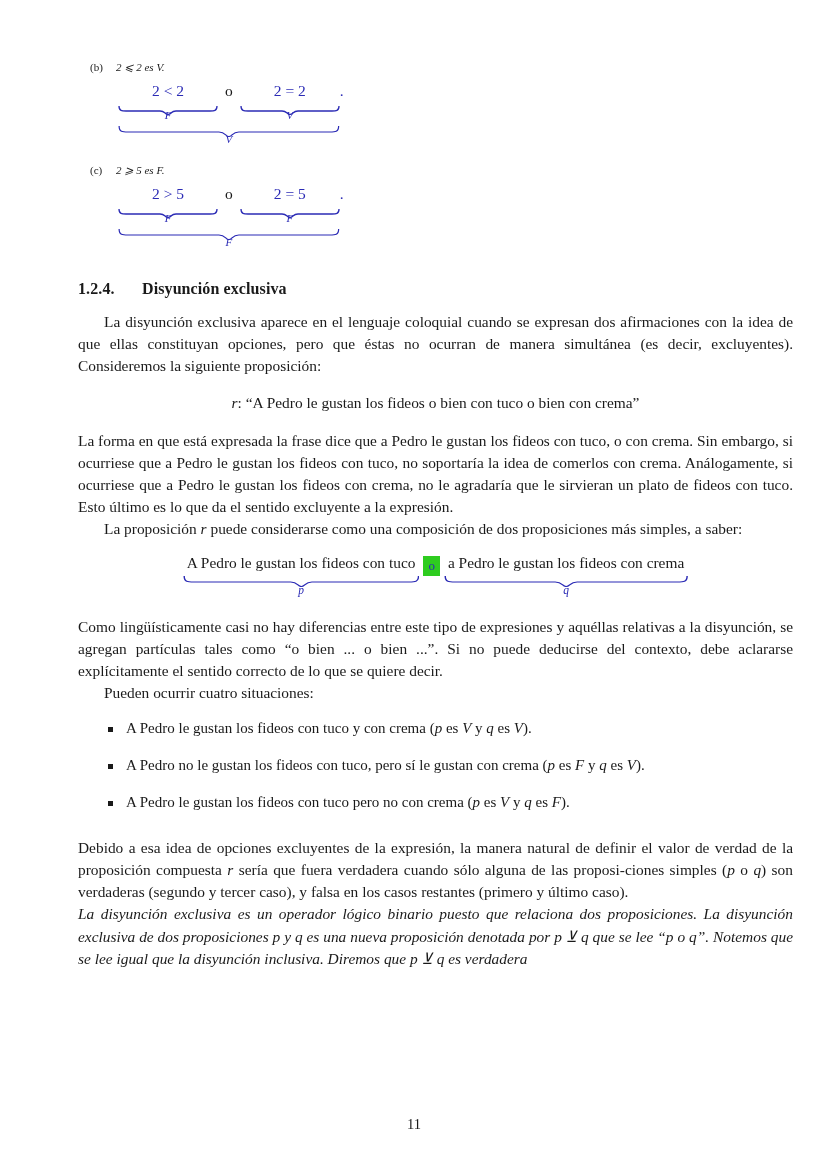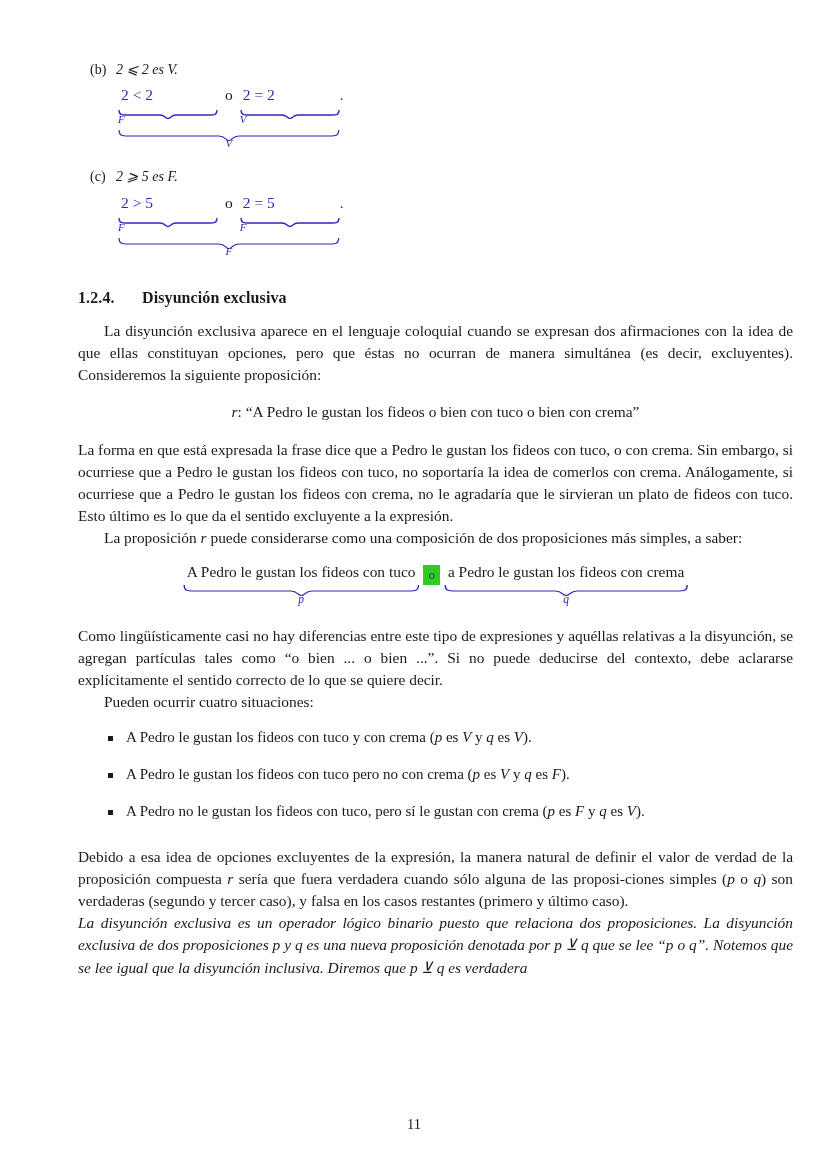--- a/index.html
+++ b/index.html
@@ -26,38 +26,39 @@
     position: absolute;
     left: 78px;
     top: 60px;
     width: 715px;
   }
 
   
   .enum-item {
     margin: 0 0 4px 0;
     padding-left: 12px;
-    font-size: 14px;
+    font-size: 11px;
     line-height: 1.45;
   }
   .enum-label { display: inline-block; width: 26px; }
   .mathit { font-style: italic; font-family: "Liberation Serif","DejaVu Serif",serif; }
 
   
   .brace-block {
     color: #2b2bb5;
     margin: 6px 0 16px 0;
     padding-left: 40px;
     font-size: 15.5px;
     position: relative;
   }
   .brace-row { display: inline-block; vertical-align: top; }
   .bgroup {
     display: inline-block;
     position: relative;
+    text-align: center;
     vertical-align: top;
   }
   .bgroup > .bterm { display: block; white-space: nowrap; padding: 0 3px; }
   .bgroup > .brace {
     display: block;
     height: 9px;
     margin-top: 1px;
   }
   .bgroup > .blabel {
     display: block;
@@ -261,22 +262,22 @@
           </span>
         </span>
       </span>
     </div>
 
     <p class="body">Como lingüísticamente casi no hay diferencias entre este tipo de expresiones y aquéllas relativas a la disyunción, se agregan partículas tales como “o bien ... o bien ...”. Si no puede deducirse del contexto, debe aclararse explícitamente el sentido correcto de lo que se quiere decir.</p>
     <p class="body indent">Pueden ocurrir cuatro situaciones:</p>
 
     <ul class="sit-list">
       <li><span>A Pedro le gustan los fideos con tuco y con crema (</span><span class="mathit">p</span><span> es </span><span class="mathit">V</span><span> y </span><span class="mathit">q</span><span> es </span><span class="mathit">V</span><span>).</span></li>
+      <li><span>A Pedro no le gustan los fideos con tuco, pero sí le gustan con crema (</span><span class="mathit">p</span><span> es </span><span class="mathit">F</span><span> y </span><span class="mathit">q</span><span> es </span><span class="mathit">V</span><span>).</span></li>
       <li><span>A Pedro le gustan los fideos con tuco pero no con crema (</span><span class="mathit">p</span><span> es </span><span class="mathit">V</span><span> y </span><span class="mathit">q</span><span> es </span><span class="mathit">F</span><span>).</span></li>
-      <li><span>A Pedro no le gustan los fideos con tuco, pero sí le gustan con crema (</span><span class="mathit">p</span><span> es </span><span class="mathit">F</span><span> y </span><span class="mathit">q</span><span> es </span><span class="mathit">V</span><span>).</span></li>
     </ul>
 
     <div class="gap-sm"></div>
     <p class="body"><span>Debido a esa idea de opciones excluyentes de la expresión, la manera natural de definir el valor de verdad de la proposición compuesta </span><span class="mathit">r</span><span> sería que fuera verdadera cuando sólo alguna de las proposi-ciones simples (</span><span class="mathit">p</span><span> o </span><span class="mathit">q</span><span>) son verdaderas (segundo y tercer caso), y falsa en los casos restantes (primero y último caso).</span></p>
 
     <p class="def-body">La disyunción exclusiva es un operador lógico binario puesto que relaciona dos proposiciones. La disyunción exclusiva de dos proposiciones p y q es una nueva proposición denotada por p ⊻ q que se lee “p o q”. Notemos que se lee igual que la disyunción inclusiva. Diremos que p ⊻ q es verdadera</p>
 
   </div>
 
   <div class="page-number">11</div>

